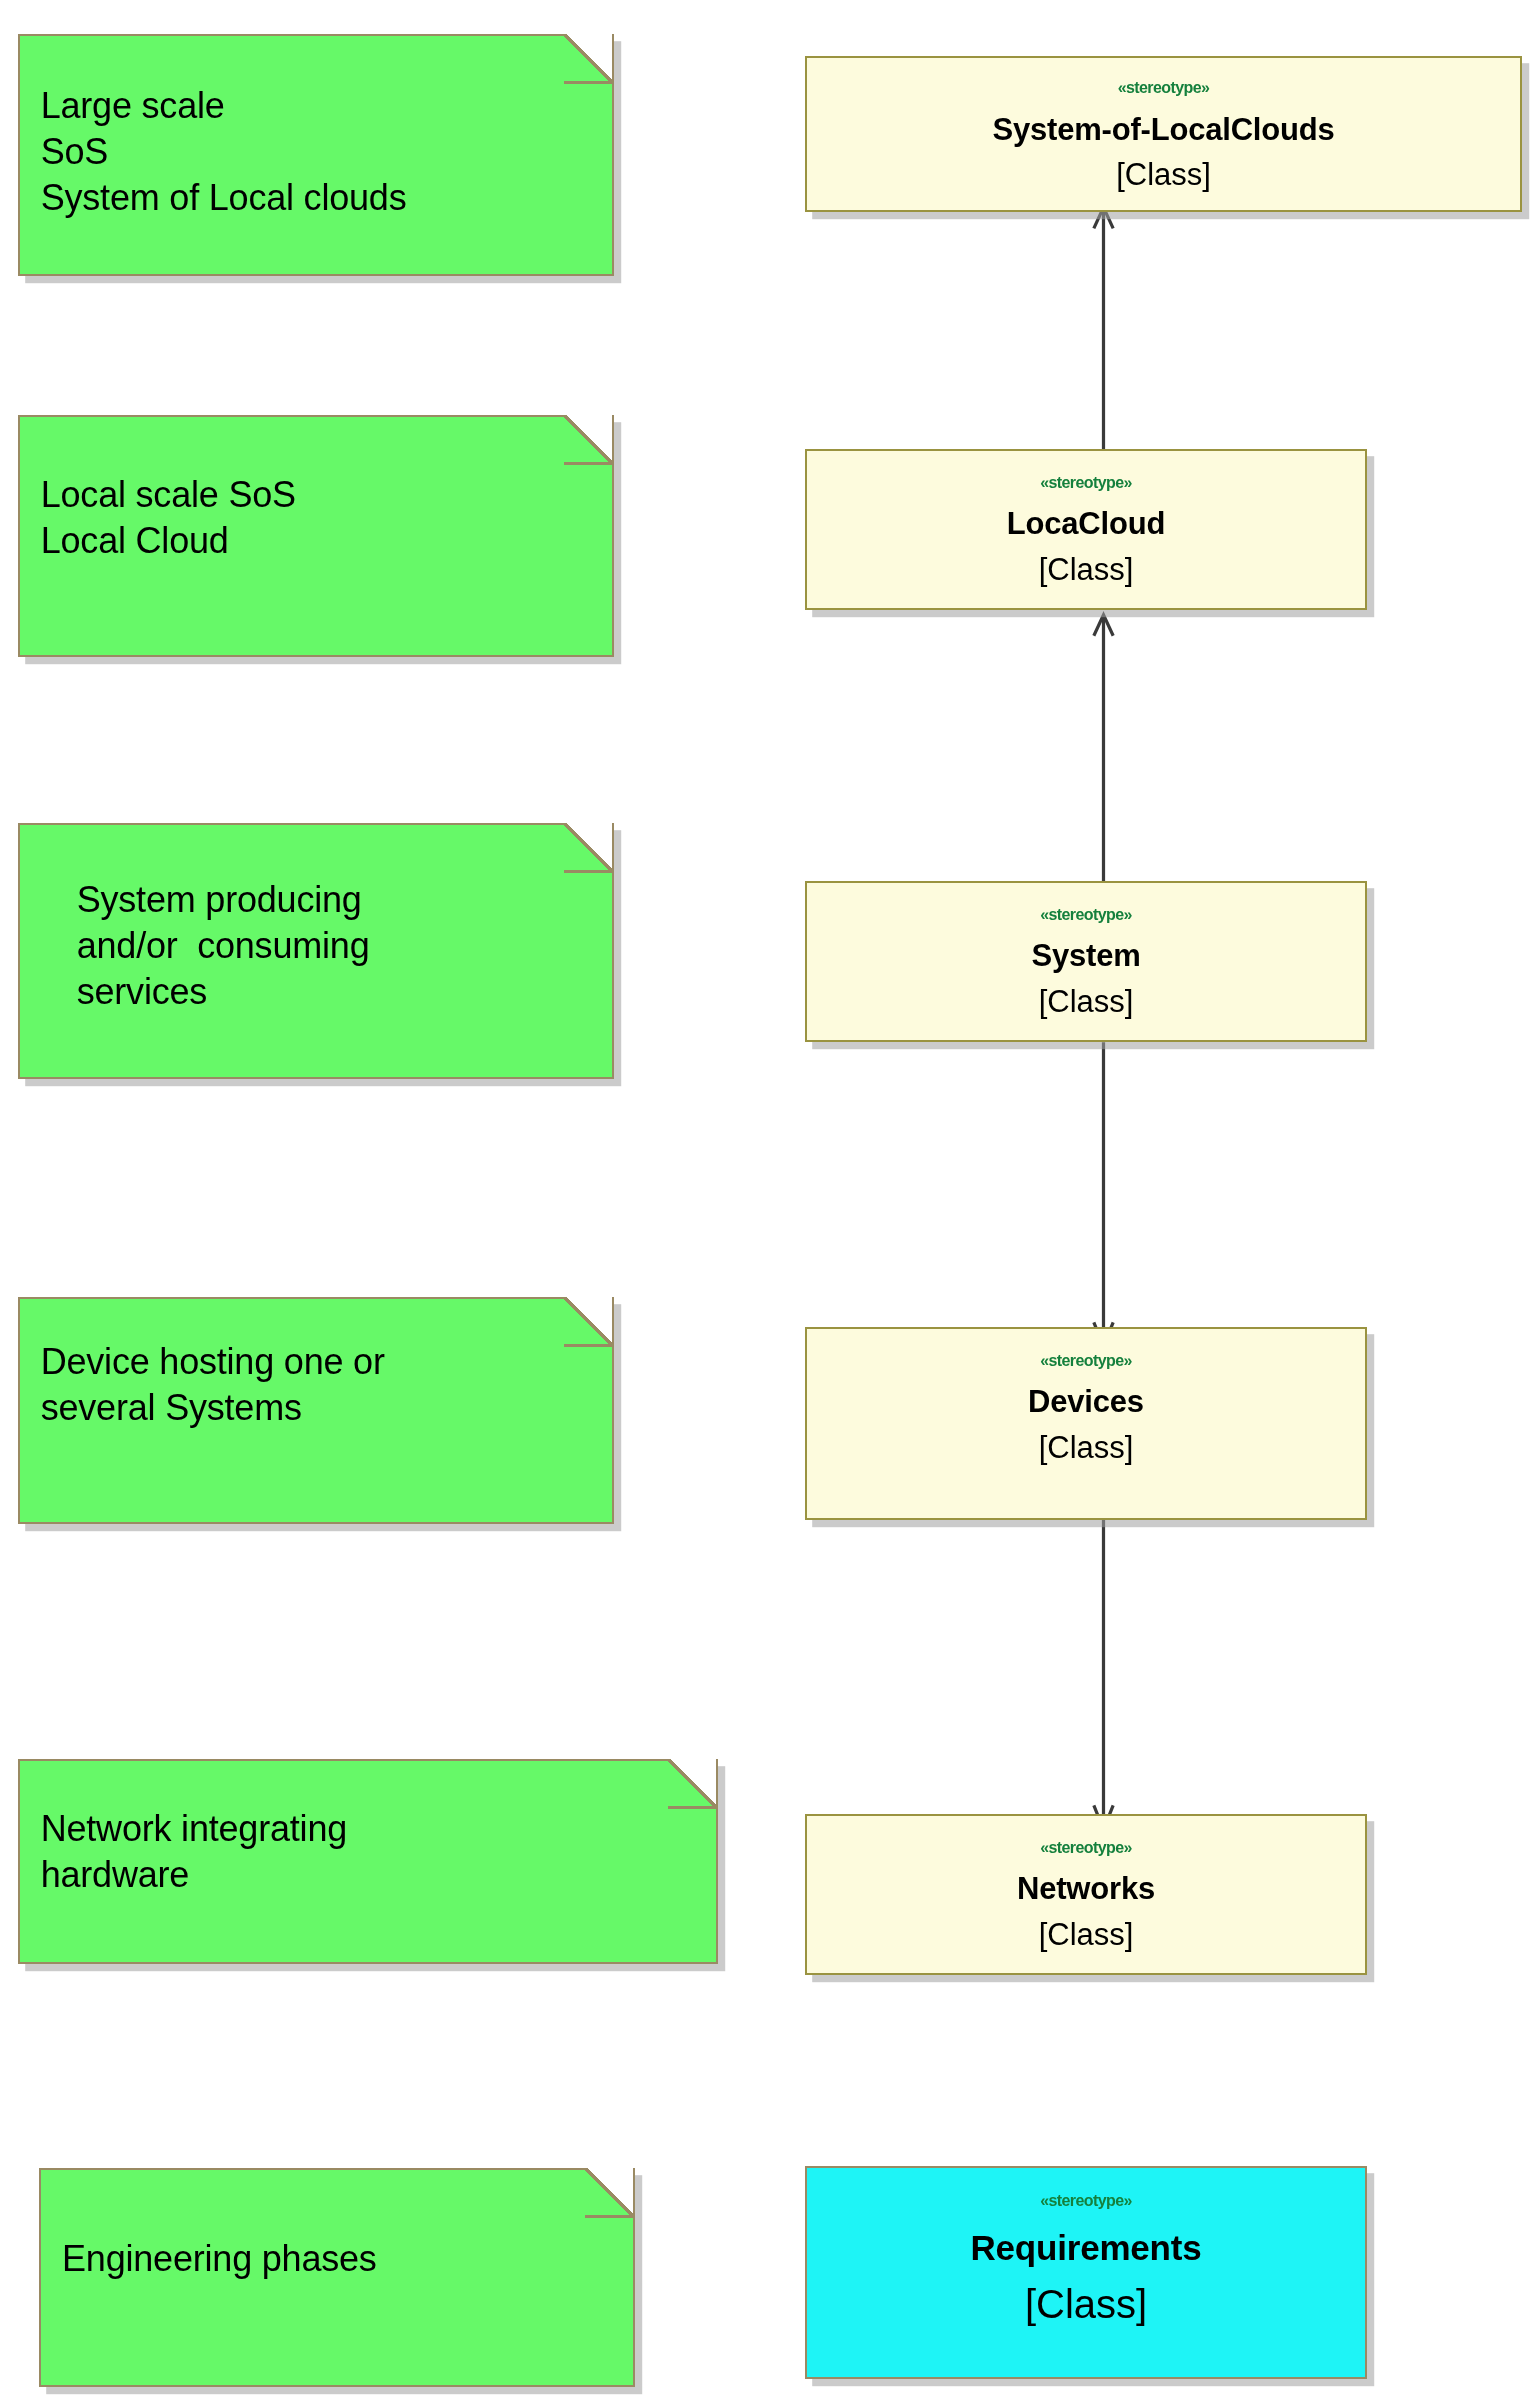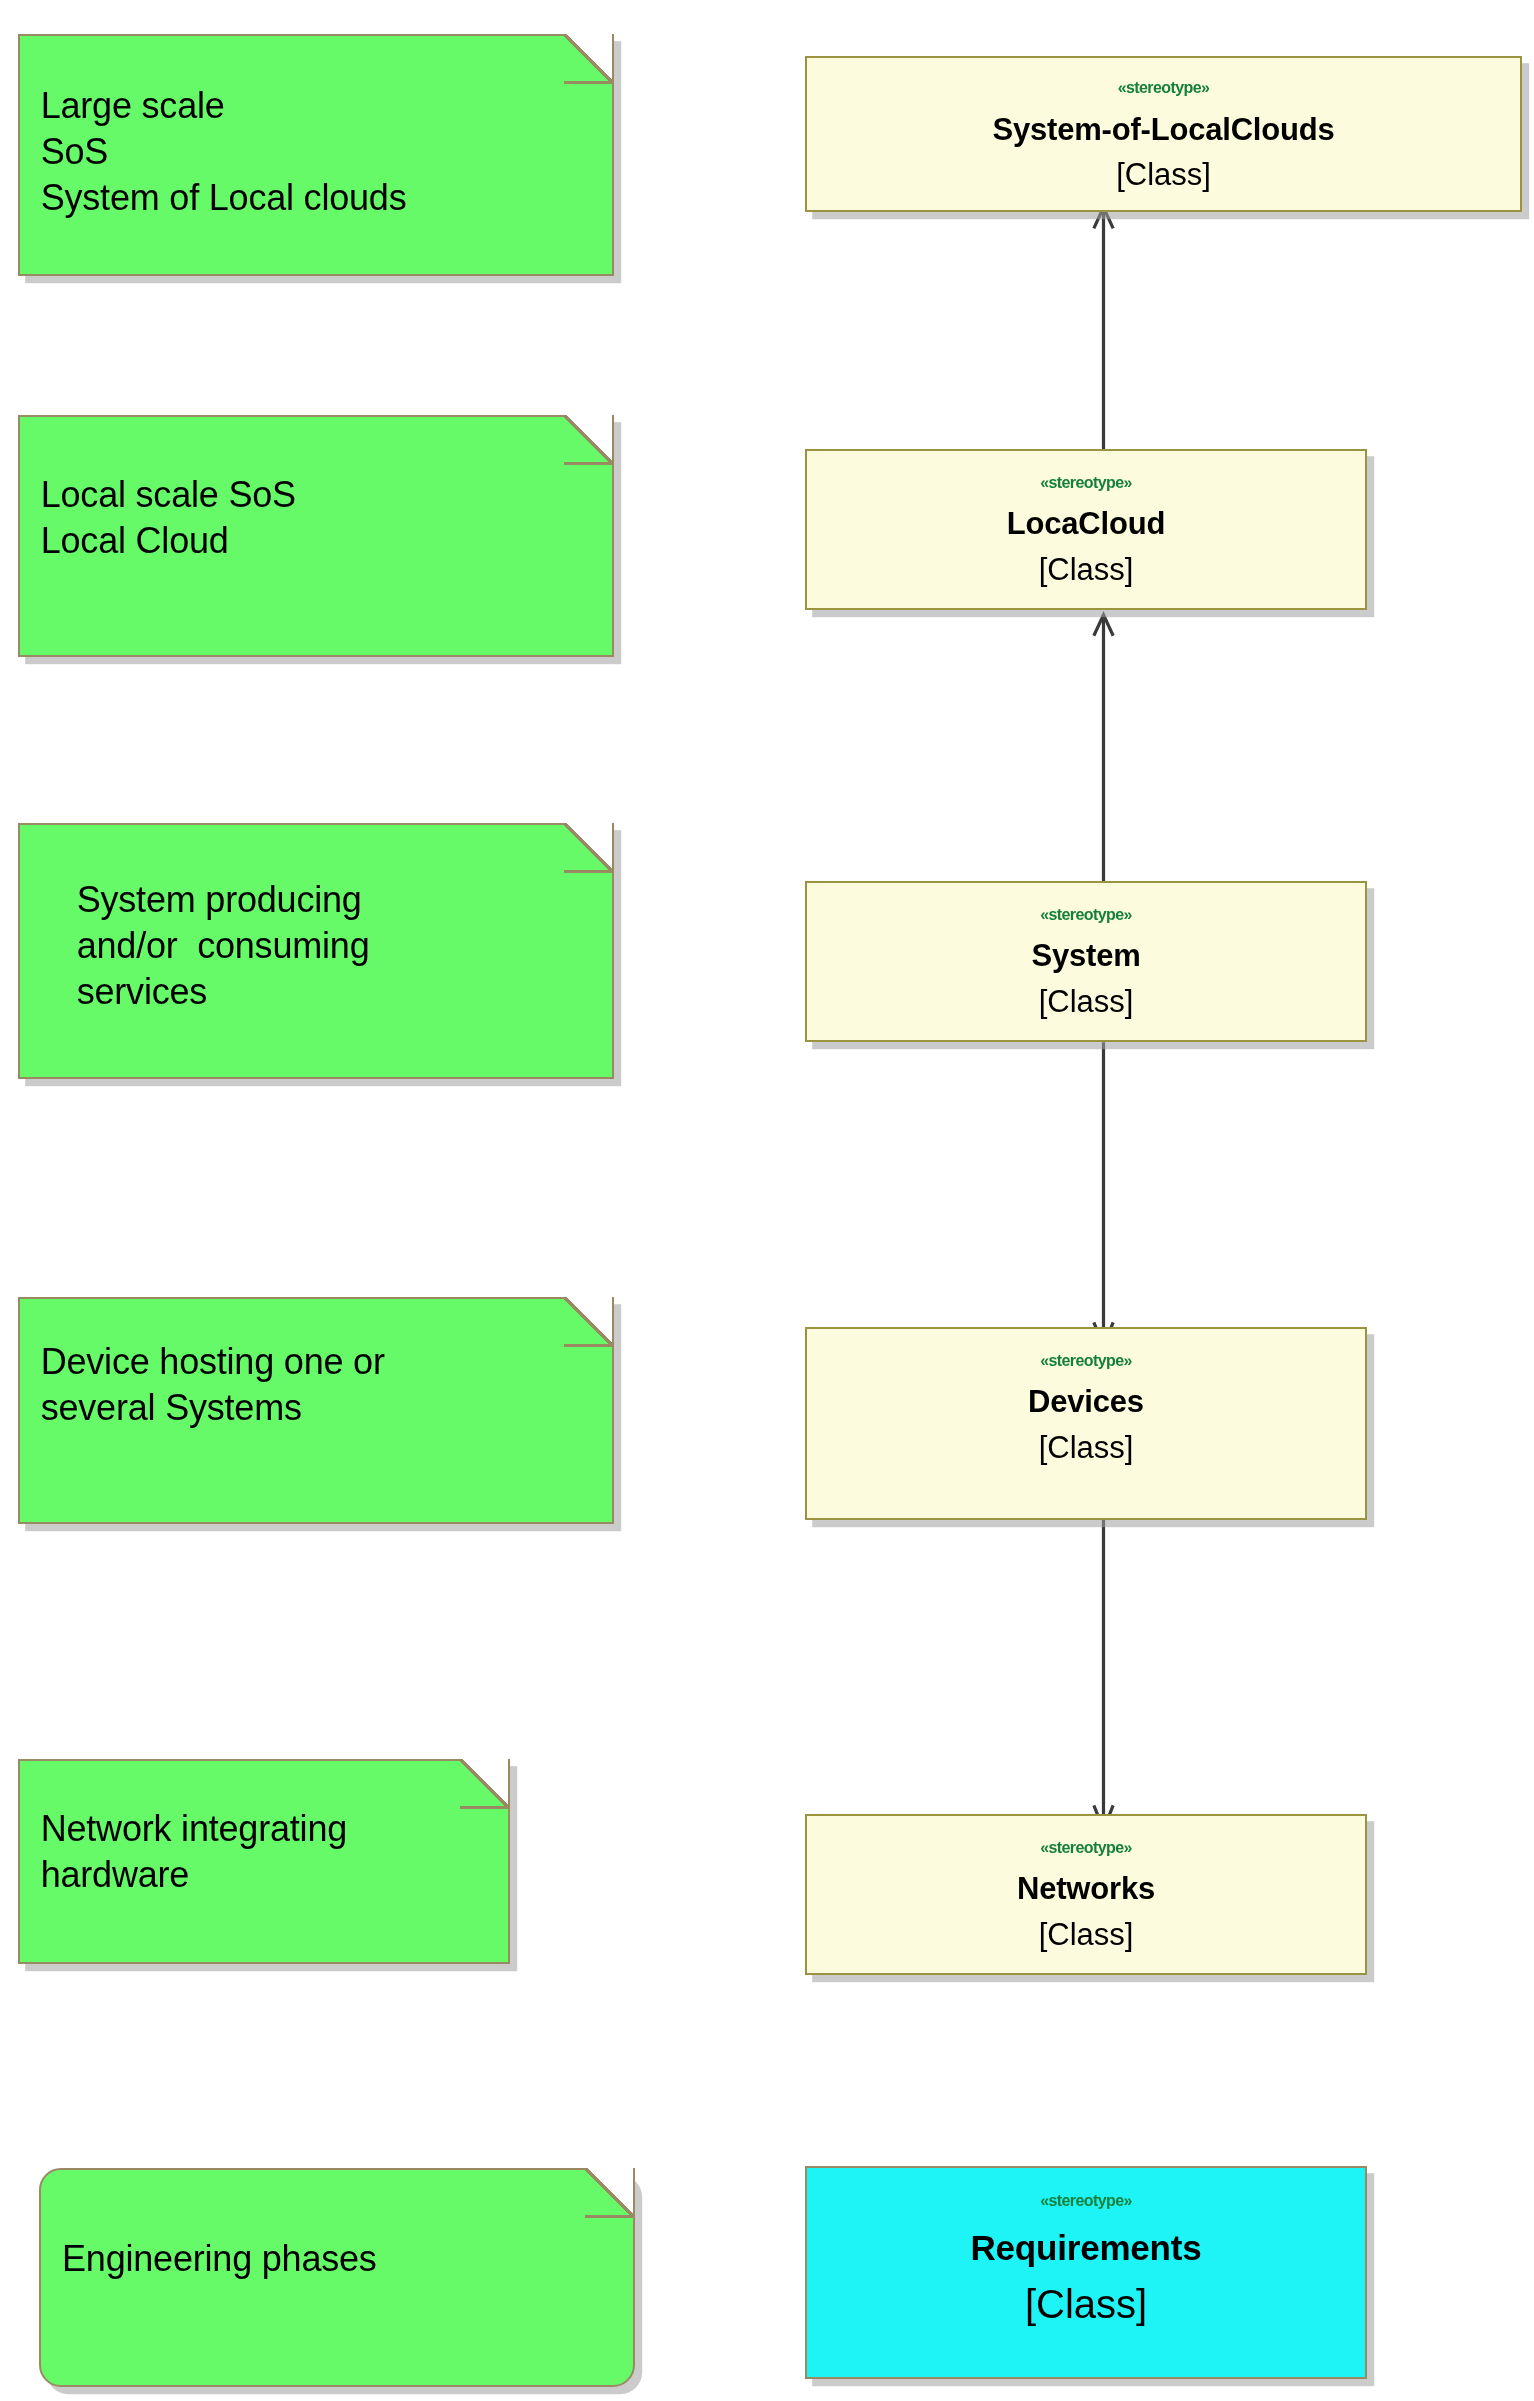--- a/index.html
+++ b/index.html
@@ -154,27 +154,27 @@
 and/or  consuming
 services</div>
   </div>
 
   <div class="note" style="left:17.7px; top:1297px; width:596px; height:227px;">
     <span class="fold"></span>
     <div class="note-text" style="top:40px;">Device hosting one or
 several Systems</div>
   </div>
 
-  <div class="note" style="left:17.7px; top:1759px; width:492px; height:205px;">
+  <div class="note" style="left:17.7px; top:1759px; width:700px; height:205px;">
     <span class="fold"></span>
     <div class="note-text" style="top:45px;">Network integrating
 hardware</div>
   </div>
 
-  <div class="note" style="left:39px; top:2168px; width:596px; height:219px;border-radius:22px;">
+  <div class="note" style="left:39px; top:2168px; width:596px; height:219px;">
     <span class="fold"></span>
     <div class="note-text" style="top:66px;">Engineering phases</div>
   </div>
 
   <div class="clsbox" style="left:805px; top:56px; width:717px; height:156px; padding-top:21px;">
     <div class="stereo">«stereotype»</div>
     <div class="clsname" style="margin-top:14.5px;">System-of-LocalClouds</div>
     <div class="clsmeta" style="margin-top:9.7px;">[Class]</div>
   </div>
 

